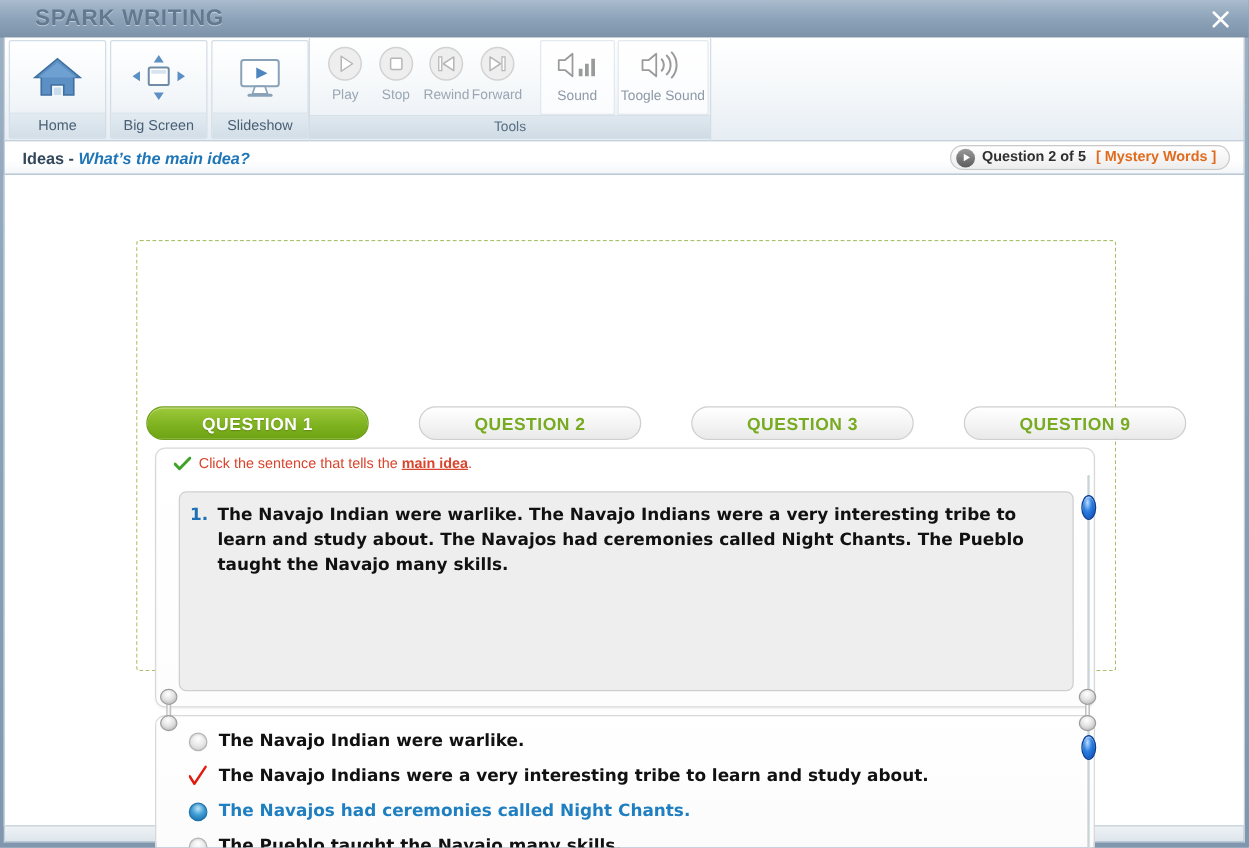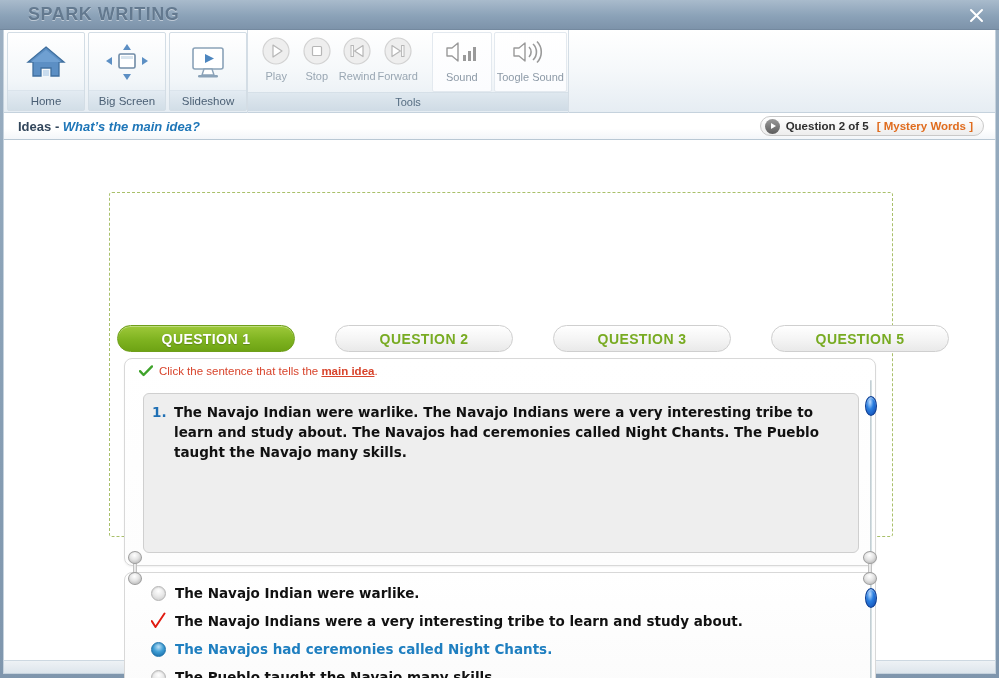--- a/index.html
+++ b/index.html
@@ -483,21 +483,21 @@
       <div class="tab active">
         <span>QUESTION 1</span>
       </div>
       <div class="tab inactive">
         <span>QUESTION 2</span>
       </div>
       <div class="tab inactive">
         <span>QUESTION 3</span>
       </div>
       <div class="tab inactive">
-        <span>QUESTION 5</span>
+        <span>QUESTION 9</span>
       </div>
     </div>
 
     <div class="card">
       <div class="instruction">
         <svg class="check-sm" width="14" height="12" viewBox="0 0 14 12">
           <path d="M1 6.2 L4.6 10 L13 1.4" fill="none" stroke="#3fa32b" stroke-width="2.4" stroke-linecap="round" stroke-linejoin="round"></path>
         </svg>
         <span><span>Click the sentence that tells the </span><span class="ul">main idea</span><span>.</span></span>
       </div>

